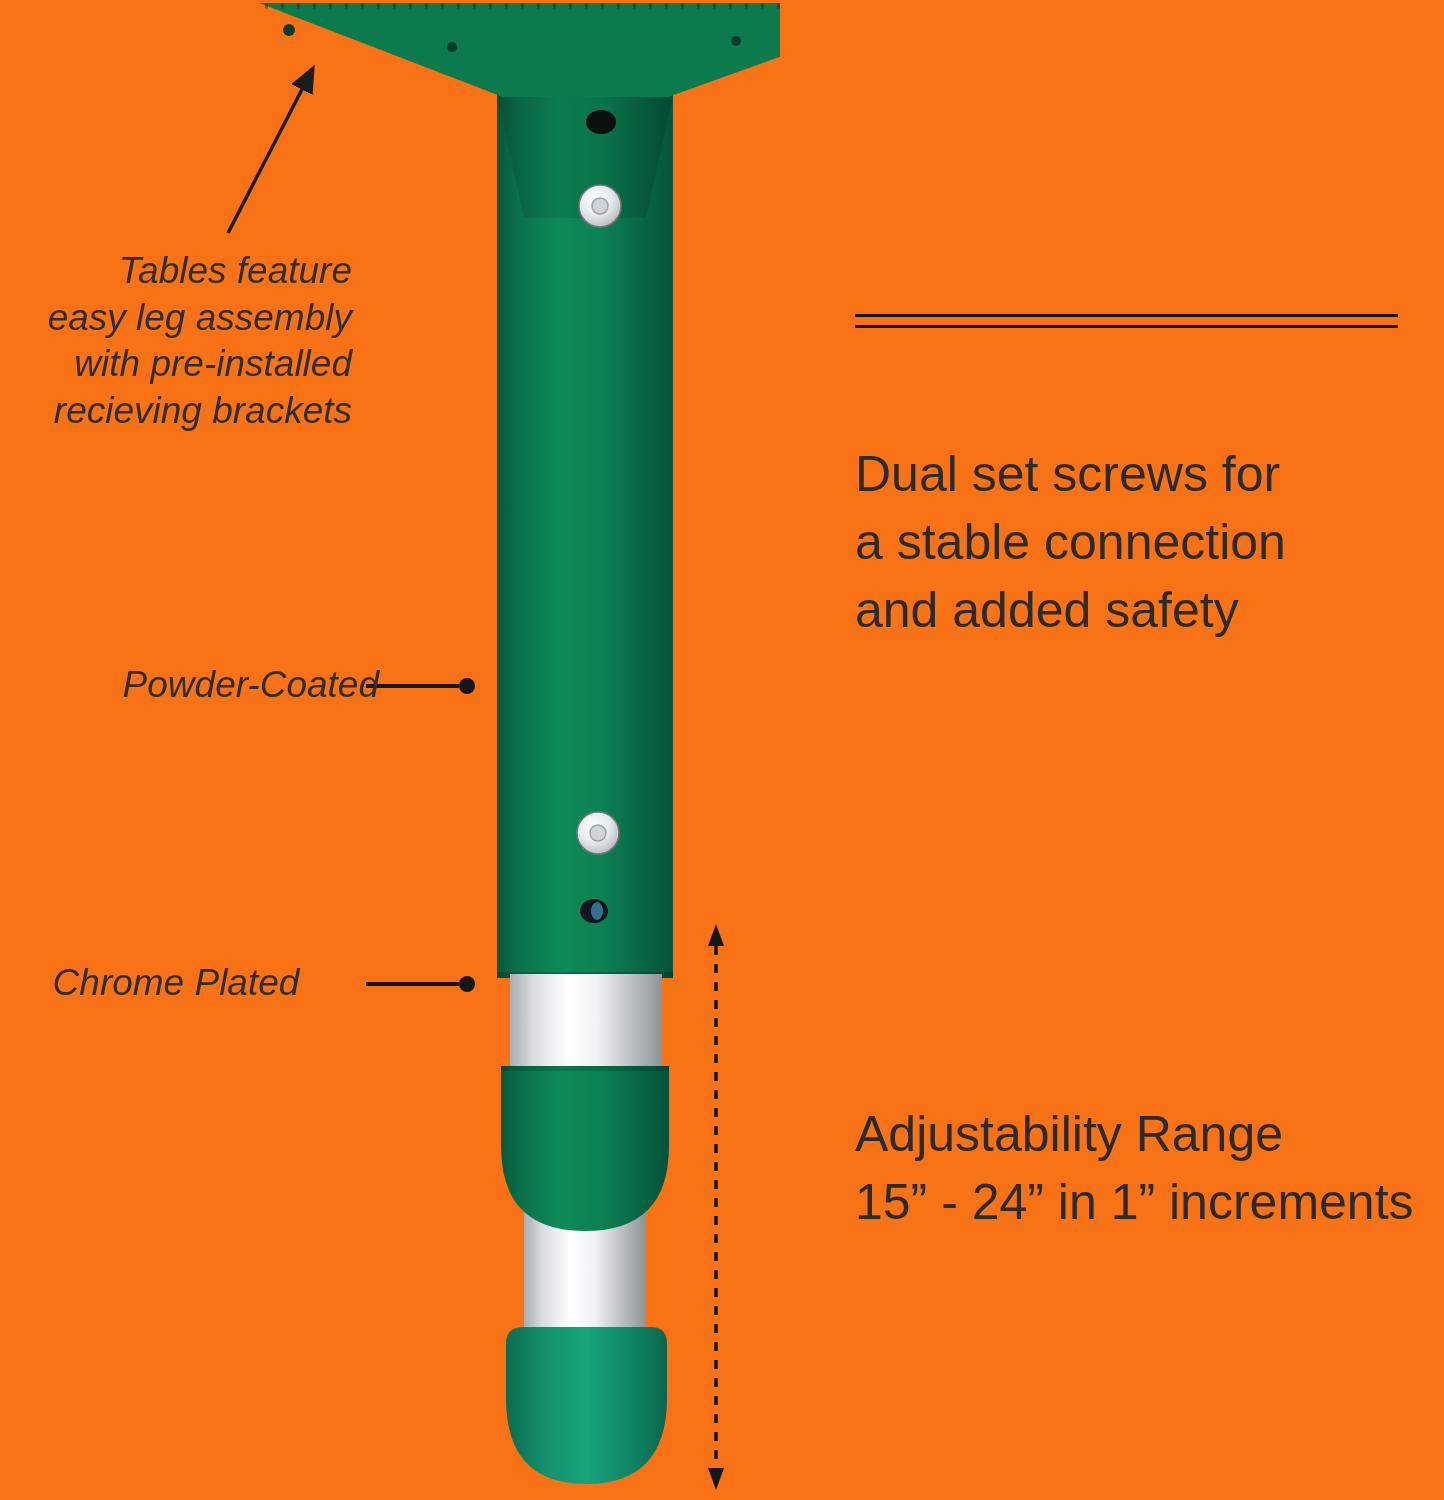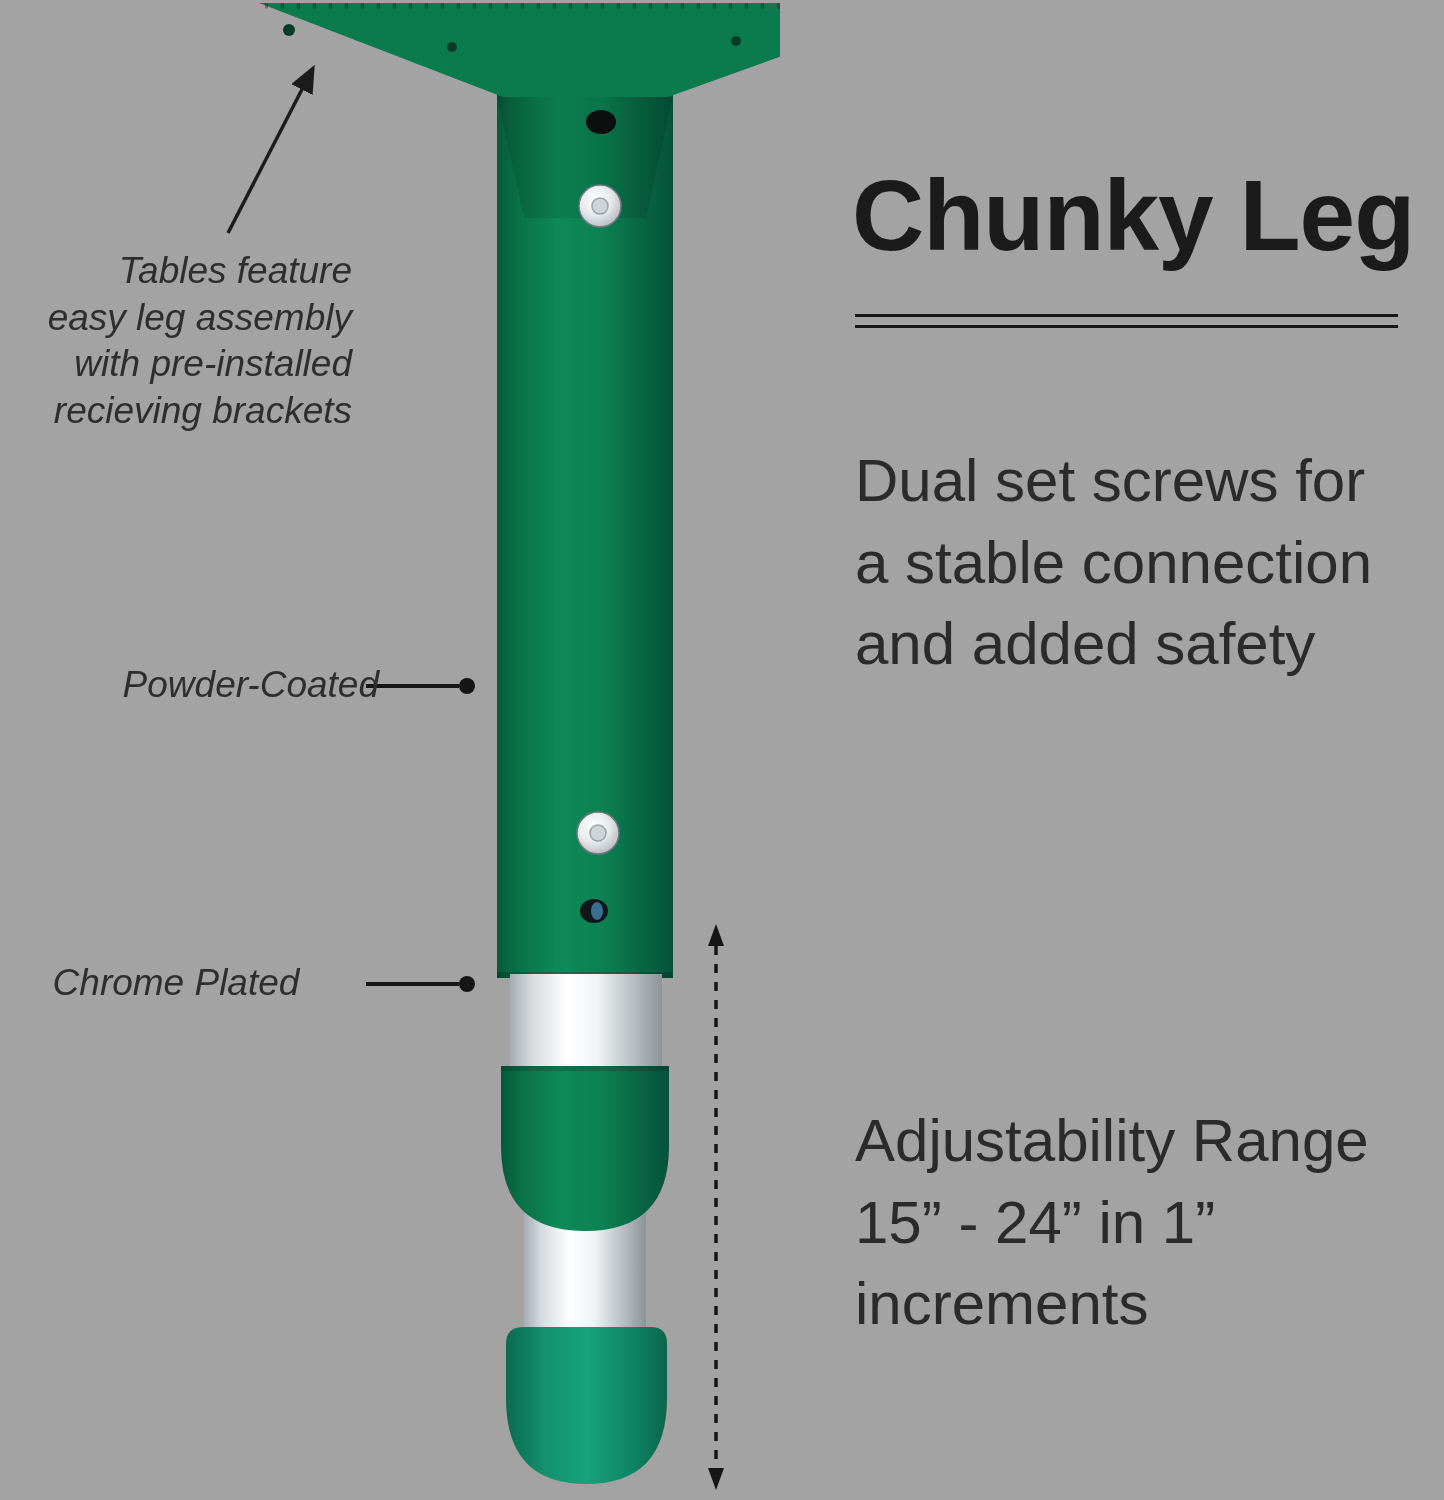--- a/index.html
+++ b/index.html
@@ -3,21 +3,21 @@
 <meta charset="utf-8">
 <style>
   * { margin: 0; padding: 0; box-sizing: border-box; }
   html, body { background: #ffffff; }
   body { font-family: "Liberation Sans", "DejaVu Sans", sans-serif; }
 
   .canvas {
     position: relative;
     width: 1444px;
     height: 1500px;
-    background: #a3a3a3;
+    background: #f97316;
     overflow: hidden;
   }
 
   .art { position: absolute; left: 0; top: 0; }
 
   .callout {
     position: absolute;
     font-style: italic;
     color: #2e2e2e;
     text-align: right;
@@ -47,21 +47,21 @@
     width: 543px;
     height: 14px;
     border-top: 3px solid #161616;
     border-bottom: 3px solid #161616;
   }
 
   .feature {
     position: absolute;
     left: 855px;
     color: #2b2b2b;
-    font-size: 60px;
+    font-size: 50px;
     line-height: 1.36;
     white-space: pre-line;
   }
   .f1 { top: 440px; }
   .f2 { top: 742px; }
   .f3 { top: 1100px; }
 </style>
 </head>
 <body>
 
@@ -160,21 +160,20 @@
     </g>
   </svg>
 
   <div class="callout note">Tables feature
 easy leg assembly
 with pre-installed
 recieving brackets</div>
   <div class="callout powder">Powder-Coated</div>
   <div class="callout chromeLbl">Chrome Plated</div>
 
-  <h1 class="title">Chunky Leg</h1>
   <div class="rule"></div>
 
   <p class="feature f1">Dual set screws for
 a stable connection
 and added safety</p>
   <p class="feature f3">Adjustability Range
 15” - 24” in 1” increments</p>
 
 </div>
 

